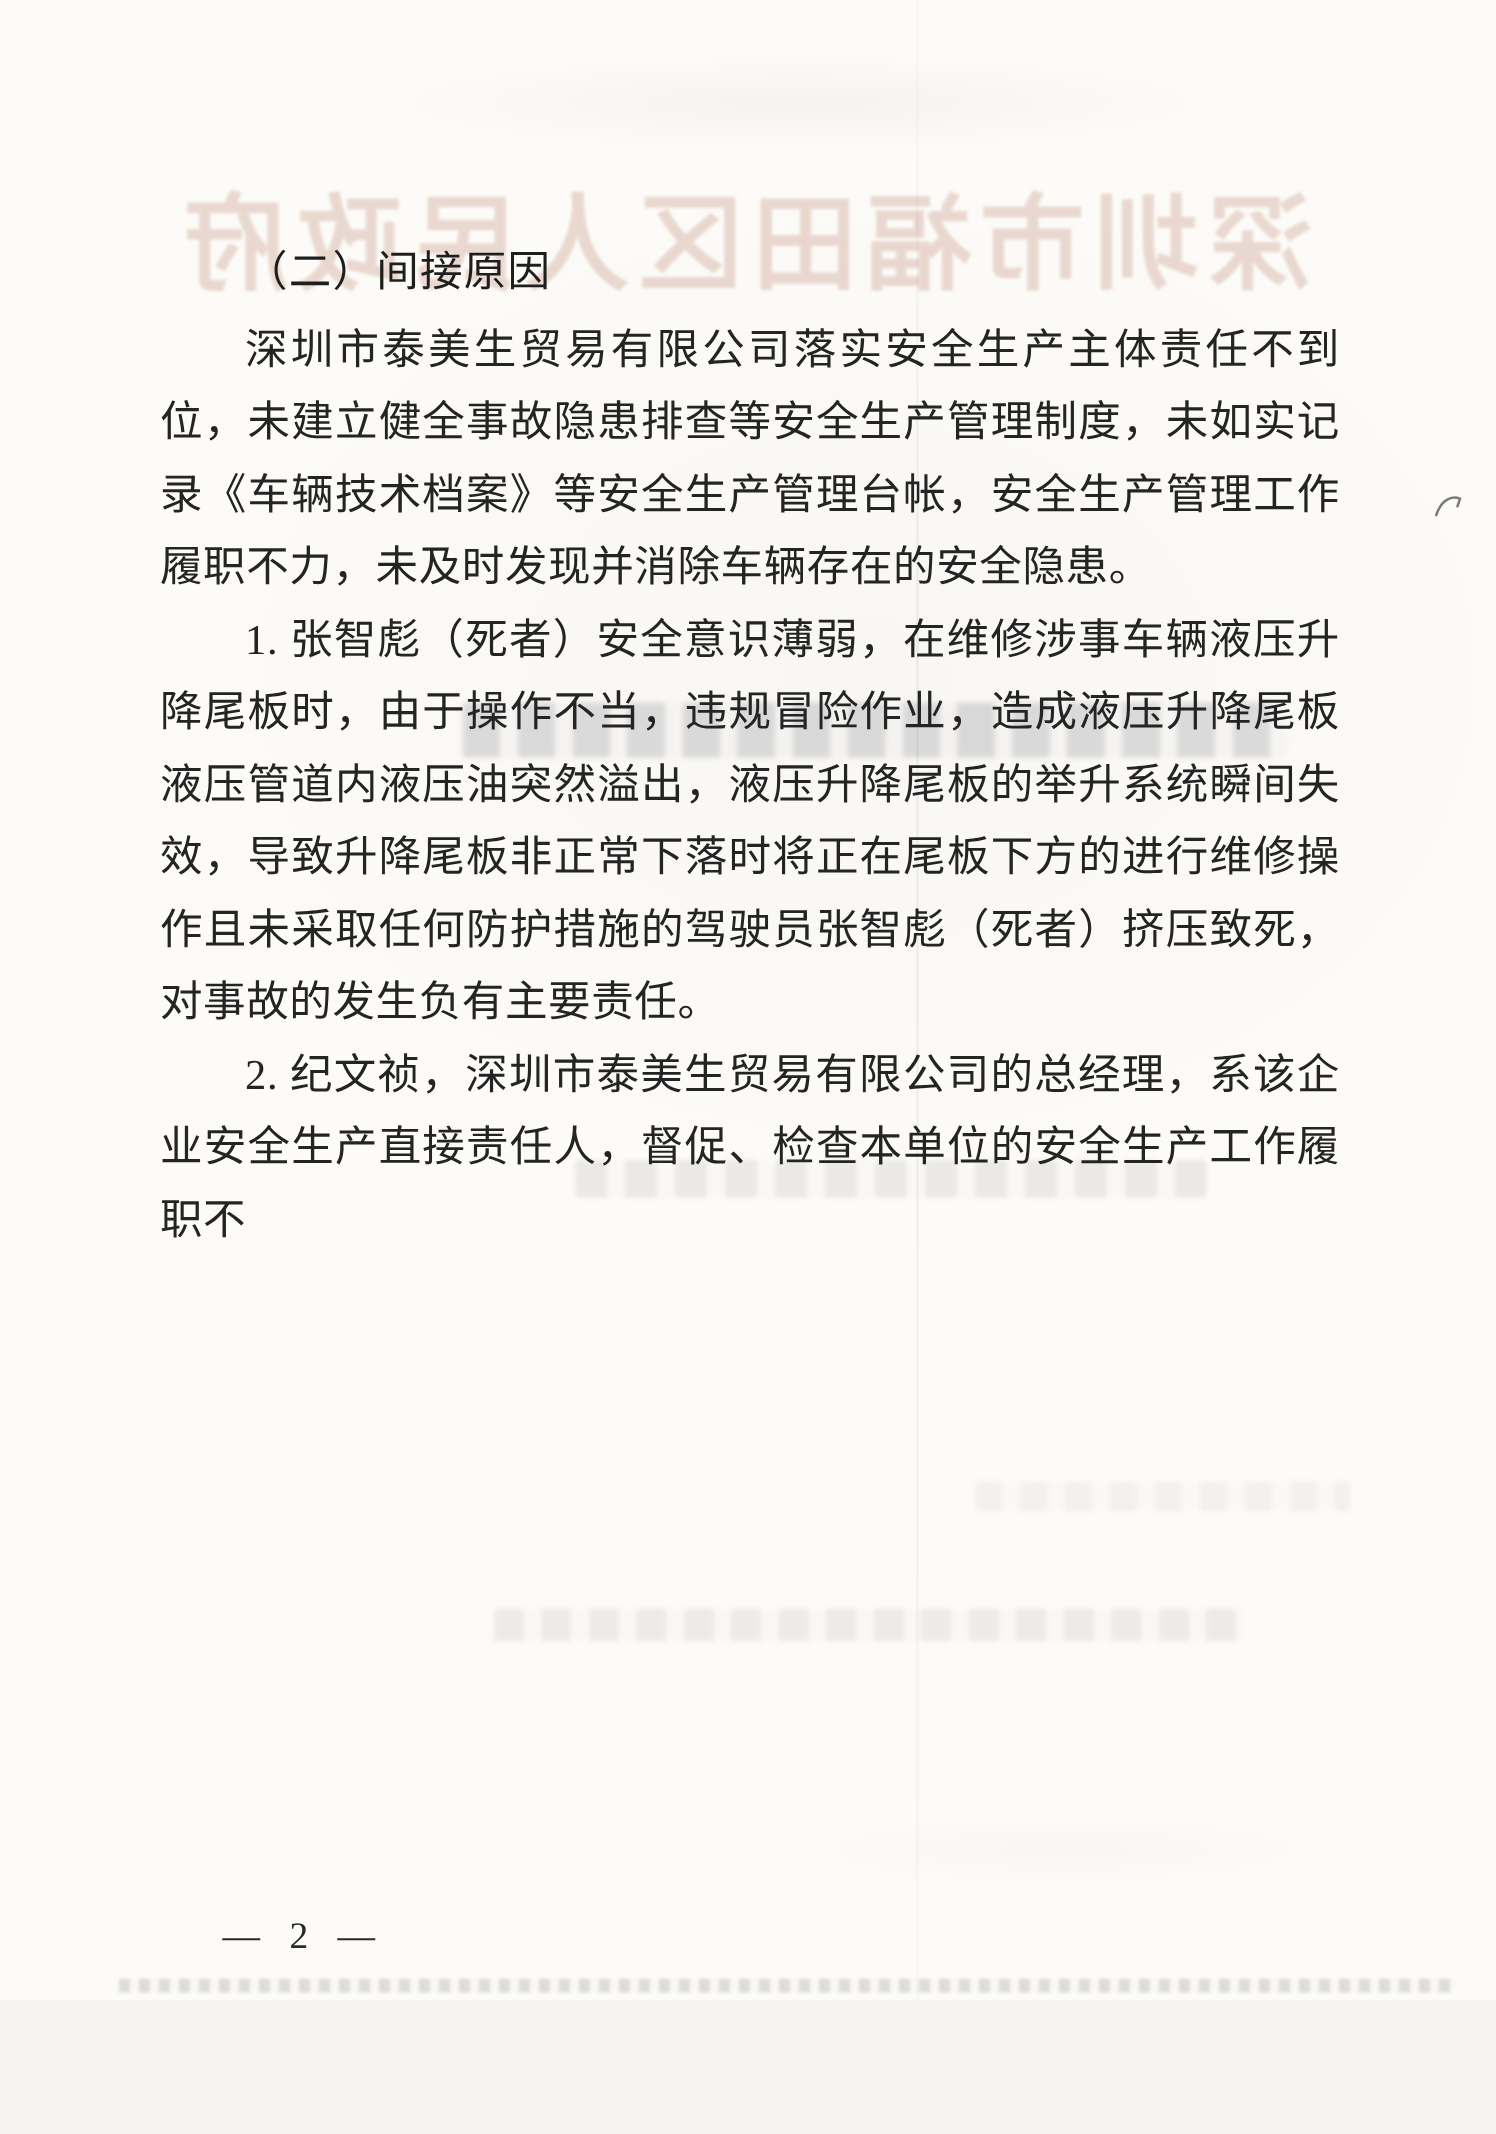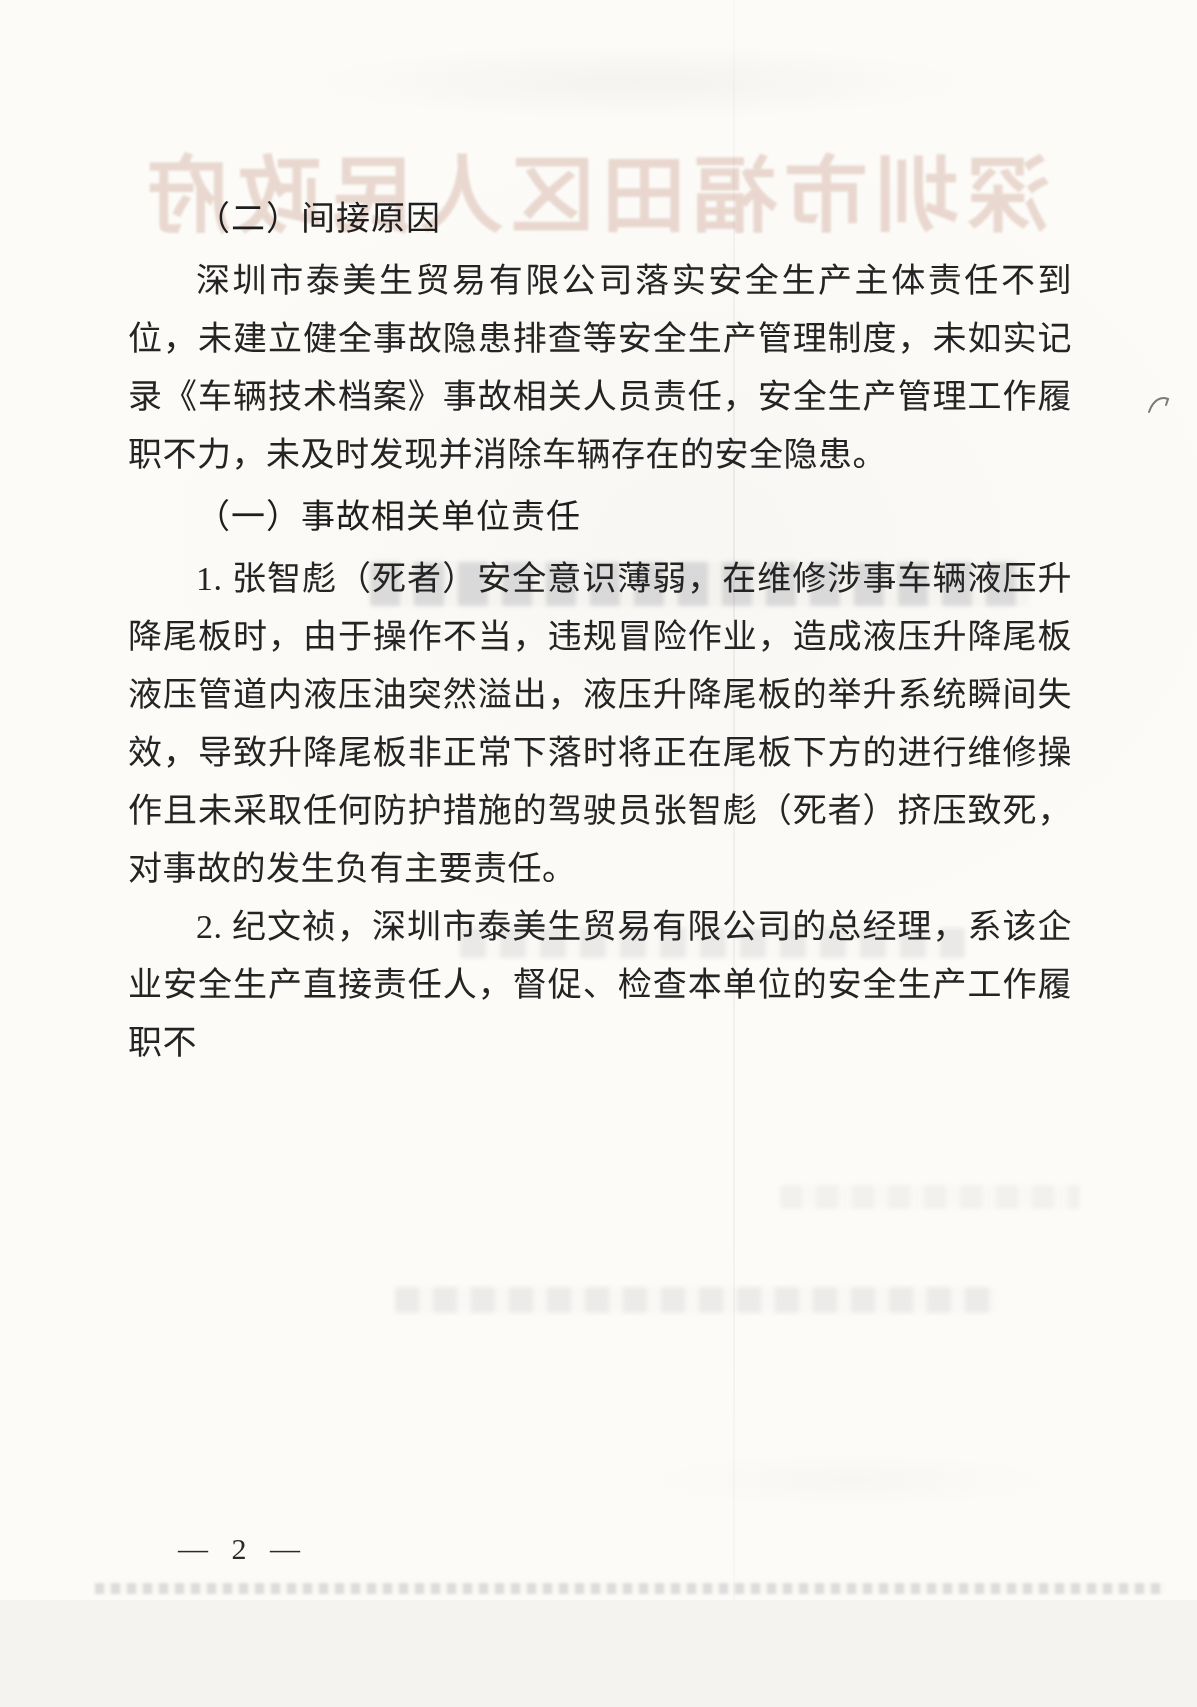--- a/index.html
+++ b/index.html
@@ -156,21 +156,20 @@
   <div class="bottom-streak"></div>
 
   <div class="hook-mark">
     <svg width="26" height="26" viewBox="0 0 26 26">
       <path d="M3 20 C7 8, 15 4, 22 7 l-2 6" fill="none" stroke="#5a5a5a" stroke-width="2" stroke-linecap="round" opacity="0.8"></path>
     </svg>
   </div>
 
   <main class="doc-body">
     <p class="subheading">（二）间接原因</p>
-    <p class="para">深圳市泰美生贸易有限公司落实安全生产主体责任不到位，未建立健全事故隐患排查等安全生产管理制度，未如实记录《车辆技术档案》事故相关人员责任，安全生产管理工作履职不力，未及时发现并消除车辆存在的安全隐患。</p>
-    <p class="subheading">（一）事故相关单位责任</p>
+    <p class="para">深圳市泰美生贸易有限公司落实安全生产主体责任不到位，未建立健全事故隐患排查等安全生产管理制度，未如实记录《车辆技术档案》等安全生产管理台帐，安全生产管理工作履职不力，未及时发现并消除车辆存在的安全隐患。</p>
     <p class="para">1. 张智彪（死者）安全意识薄弱，在维修涉事车辆液压升降尾板时，由于操作不当，违规冒险作业，造成液压升降尾板液压管道内液压油突然溢出，液压升降尾板的举升系统瞬间失效，导致升降尾板非正常下落时将正在尾板下方的进行维修操作且未采取任何防护措施的驾驶员张智彪（死者）挤压致死，对事故的发生负有主要责任。</p>
     <p class="para">2. 纪文祯，深圳市泰美生贸易有限公司的总经理，系该企业安全生产直接责任人，督促、检查本单位的安全生产工作履职不</p>
   </main>
 
   <div class="page-number">— 2 —</div>
 
 </div>
 
 </body></html>

